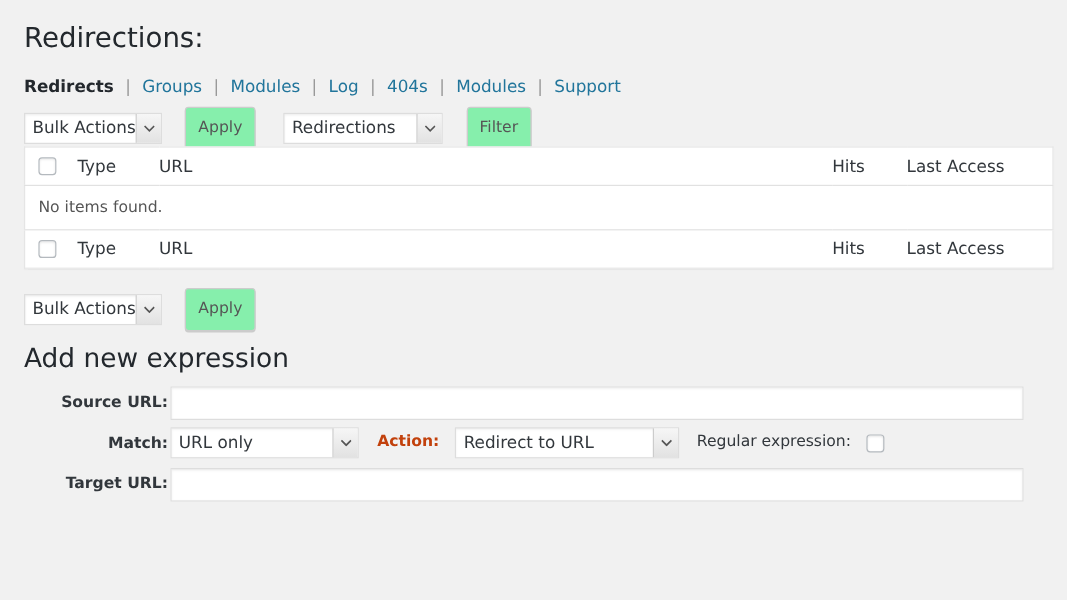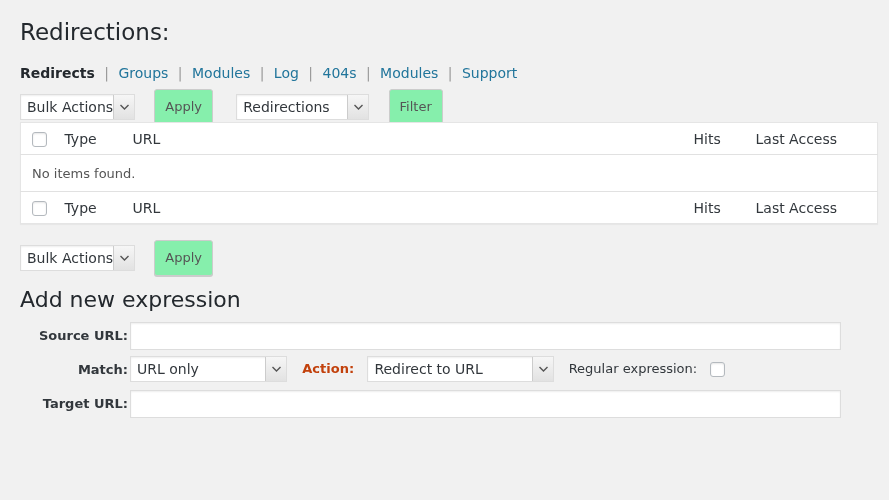--- a/index.html
+++ b/index.html
@@ -221,20 +221,21 @@
     margin: 0;
     padding: 0;
   }
 
   
   .form-area {
     position: absolute;
     left: 0;
     top: 322px;
     width: 849px;
+    padding-left: 12px;
   }
   .form-row {
     position: relative;
     height: 34px;
   }
   .form-label {
     position: absolute;
     width: 110px;
     left: 18px;
     text-align: right;

